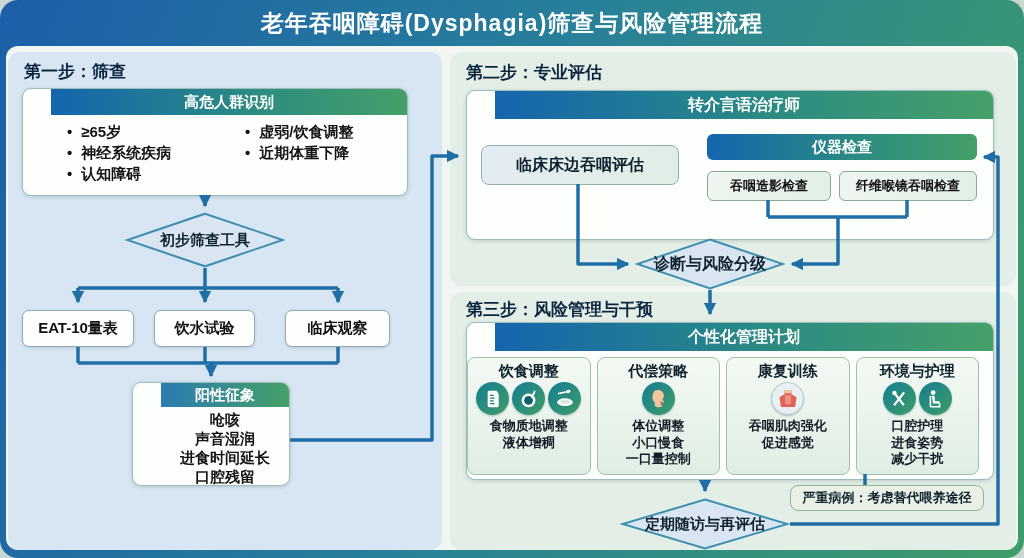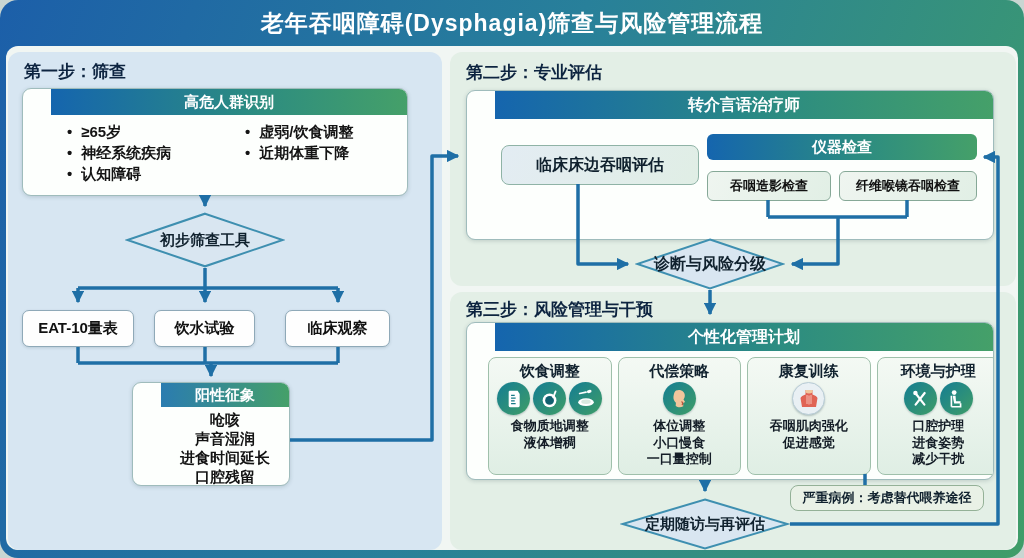--- a/index.html
+++ b/index.html
@@ -36,30 +36,30 @@
 
   .tool-box{position:absolute;height:37px;background:#fefefe;border:1.5px solid #8fa9b8;border-radius:7px;
     display:flex;align-items:center;justify-content:center;font-size:15px;font-weight:bold;color:#111;
     box-shadow:0 1px 3px rgba(20,50,60,.15);}
 
   #positive-body{padding:3px 2px;text-align:center;}
   #positive-body div{font-size:15px;font-weight:bold;color:#131313;line-height:19px;}
 
   #bedside-box{position:absolute;left:14px;top:54px;width:198px;height:40px;
     background:linear-gradient(120deg,#e3ecf3,#e0eee5);border:1.5px solid #8fb3a6;border-radius:8px;
-    display:flex;align-items:center;justify-content:center;font-size:16px;font-weight:bold;color:#10212e;margin-left:20px;}
+    display:flex;align-items:center;justify-content:center;font-size:16px;font-weight:bold;color:#10212e;}
   #instr-hdr{position:absolute;left:240px;top:43px;width:270px;height:26px;border-radius:6px;
     background:linear-gradient(90deg,#1565ae 0%,#2b8b82 55%,#45a069 100%);
     color:#fff;font-weight:bold;font-size:15px;display:flex;align-items:center;justify-content:center;text-align:center;}
   .instr-box{position:absolute;top:80px;height:30px;background:linear-gradient(120deg,#eff5f0,#e1efe5);
     border:1.5px solid #86a897;border-radius:6px;display:flex;align-items:center;justify-content:center;
     font-size:13px;font-weight:bold;color:#111;white-space:nowrap;}
 
   
-  #plan-cols{position:absolute;left:21px;top:34px;width:512px;height:118px;display:flex;gap:6px;}
+  #plan-cols{position:absolute;left:0;top:34px;width:512px;height:118px;display:flex;gap:6px;}
   .col{flex:1;background:linear-gradient(180deg,#f4f9f4,#dfeee4);border:1.5px solid #9fc0ab;border-radius:8px;
     display:flex;flex-direction:column;align-items:center;padding:3px 2px 2px;}
   .col-title{font-size:15px;font-weight:bold;color:#10212e;line-height:19px;}
   .col-icons{display:flex;gap:3px;margin:2px 0 3px;}
   .icon-circle{width:33px;height:33px;border-radius:50%;
     background:linear-gradient(135deg,#147d93,#3f9d67);
     display:flex;align-items:center;justify-content:center;box-shadow:0 1px 2px rgba(0,40,50,.25);}
   .icon-circle.light{background:#e9f0f4;border:1px solid #b8ccd6;}
   .col-line{font-size:13px;font-weight:bold;color:#131c26;line-height:16.5px;white-space:nowrap;}
   .col-line:empty{display:none;}

